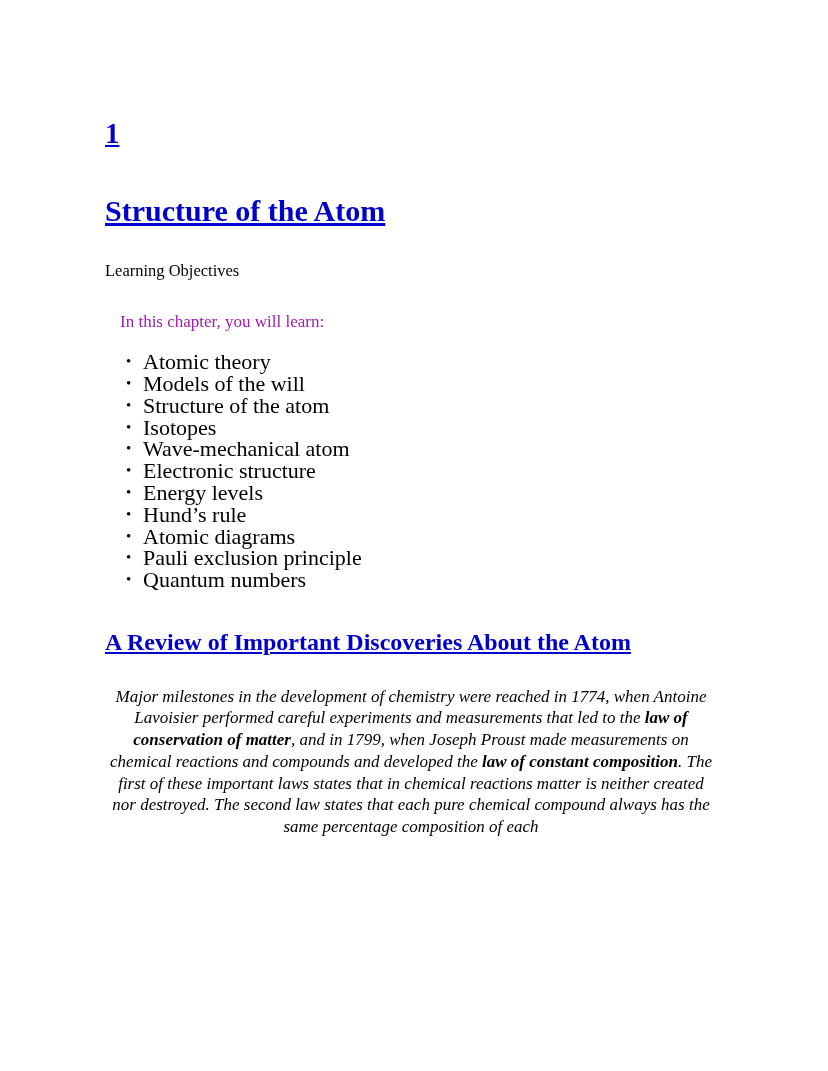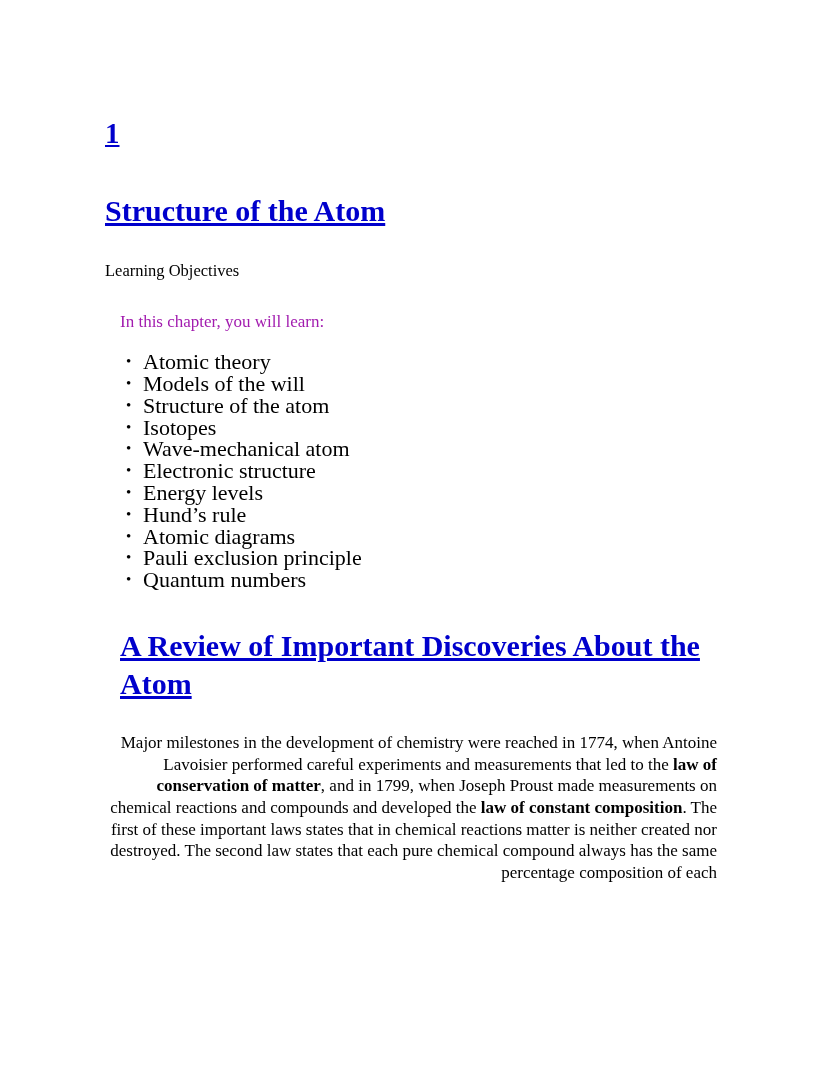--- a/index.html
+++ b/index.html
@@ -66,35 +66,36 @@
   }
   ul.objectives li::before {
     content: "\2022";
     position: absolute;
     left: -17px;
     top: 0;
     font-size: 15px;
     line-height: 21.8px;
   }
   .section-title {
-    font-size: 30px;
+    font-size: 24px;
     font-weight: bold;
     color: #0000cc;
     text-decoration: underline;
     line-height: 1.28;
-    margin: 36px 0 0 15px;
+    margin: 36px 0 0 0;
     max-width: 580px;
   }
   .body-para {
     font-size: 17px;
     line-height: 21.7px;
     color: #000000;
     margin: 28px 0 0 0;
     max-width: 612px;
-    text-align: right;
+    text-align: center;
+    font-style: italic;
   }
   .body-para b {
     font-weight: bold;
   }
 </style>
 </head>
 <body>
 
 <div class="page">
 

